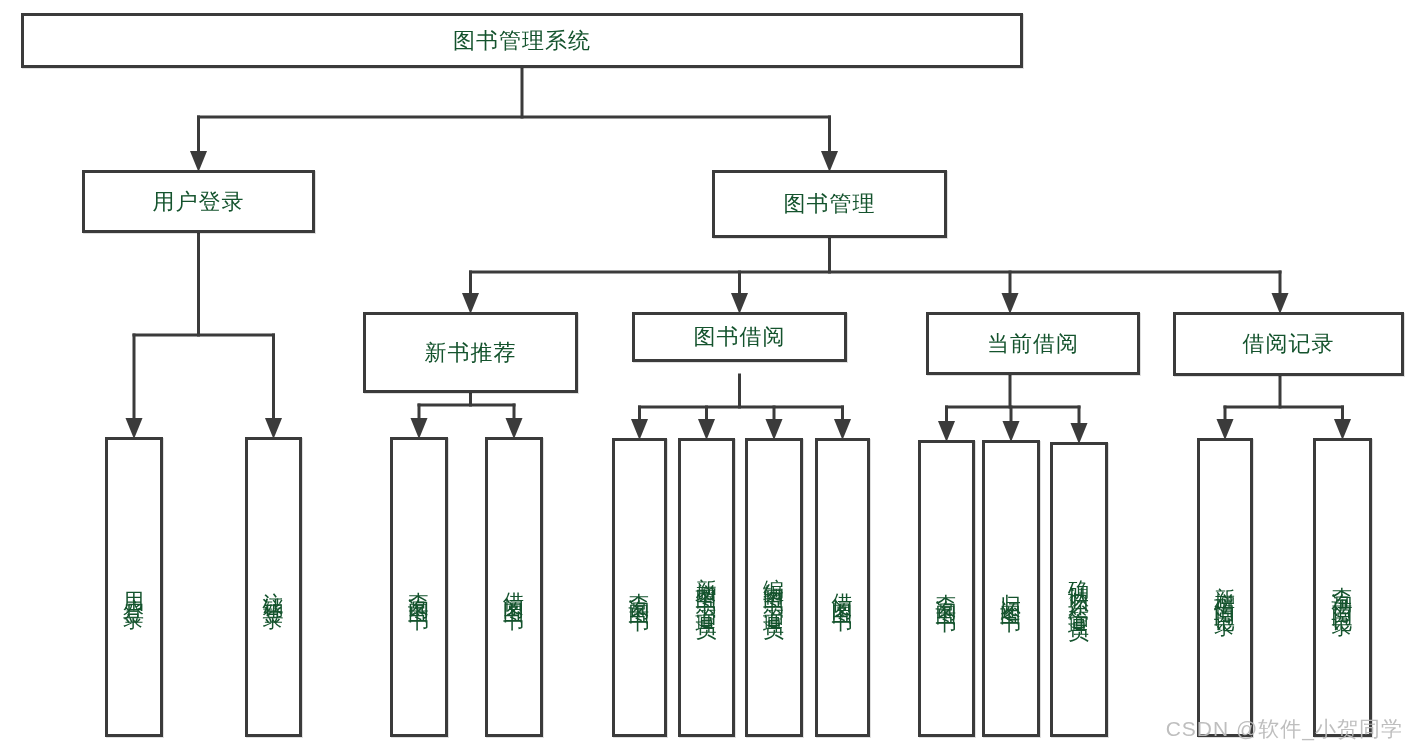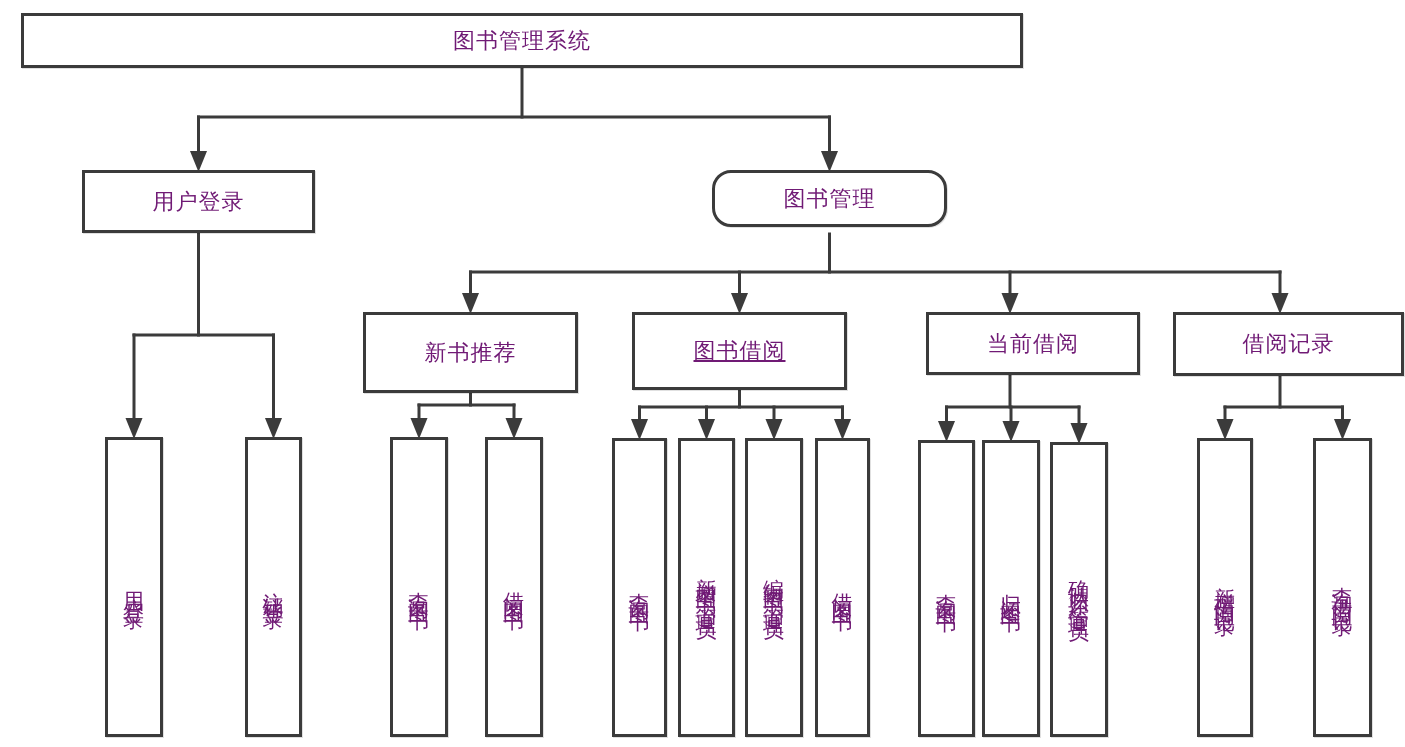--- a/index.html
+++ b/index.html
@@ -17,21 +17,21 @@
     width: 1405px; height: 747px;
   }
   .node {
     position: absolute;
     box-sizing: border-box;
     background: #ffffff;
     border: 3px solid #3b3b3b;
     display: flex;
     align-items: center;
     justify-content: center;
-    color: #701a75;
+    color: #14532d;
     font-size: 22px;
     letter-spacing: 1px;
     white-space: nowrap;
     box-shadow: 1px 1px 0 rgba(0,0,0,0.12);
   }
   .node.vertical {
     writing-mode: vertical-rl;
     text-orientation: mixed;
     font-size: 21px;
     letter-spacing: 6px;
@@ -103,32 +103,33 @@
       <line x1="1280" y1="376" x2="1280" y2="407" stroke="#3b3b3b" stroke-width="3" stroke-linecap="square"></line>
       <line x1="1225" y1="407" x2="1342.5" y2="407" stroke="#3b3b3b" stroke-width="3" stroke-linecap="square"></line>
       <line x1="1225" y1="407" x2="1225" y2="421" stroke="#3b3b3b" stroke-width="3" stroke-linecap="square"></line>
       <polygon points="1225,440 1216.5,419 1233.5,419" fill="#3b3b3b"></polygon>
       <line x1="1342.5" y1="407" x2="1342.5" y2="421" stroke="#3b3b3b" stroke-width="3" stroke-linecap="square"></line>
       <polygon points="1342.5,440 1334,419 1351,419" fill="#3b3b3b"></polygon>
     </svg>
   <div id="node-layer">
       <div class="node" style="left: 21px; top: 13px; width: 1002px; height: 55px;">图书管理系统</div>
       <div class="node" style="left: 82px; top: 170px; width: 233px; height: 63px;">用户登录</div>
-      <div class="node" style="left: 712px; top: 170px; width: 235px; height: 57px; border-radius: 19px;">图书管理</div>
+      <div class="node" style="left: 712px; top: 170px; width: 235px; height: 68px;">图书管理</div>
       <div class="node" style="left: 363px; top: 312px; width: 215px; height: 81px;">新书推荐</div>
-      <div class="node" style="left: 632px; top: 312px; width: 215px; height: 78px; text-decoration: underline;">图书借阅</div>
+      <div class="node" style="left: 632px; top: 312px; width: 215px; height: 50px;">图书借阅</div>
       <div class="node" style="left: 926px; top: 312px; width: 214px; height: 63px;">当前借阅</div>
       <div class="node" style="left: 1173px; top: 312px; width: 231px; height: 64px;">借阅记录</div>
       <div class="node vertical" style="left: 105px; top: 437px; width: 58px; height: 300px;">用户登录</div>
       <div class="node vertical" style="left: 245px; top: 437px; width: 57px; height: 300px;">注销登录</div>
       <div class="node vertical" style="left: 390px; top: 437px; width: 58px; height: 300px;">查询图书</div>
       <div class="node vertical" style="left: 485px; top: 437px; width: 58px; height: 300px;">借阅图书</div>
       <div class="node vertical" style="left: 612px; top: 438px; width: 55px; height: 299px;">查询图书</div>
       <div class="node vertical" style="left: 678px; top: 438px; width: 57px; height: 299px;">新增图书（管理员）</div>
       <div class="node vertical" style="left: 745px; top: 438px; width: 58px; height: 299px;">编辑图书（管理员）</div>
       <div class="node vertical" style="left: 815px; top: 438px; width: 55px; height: 299px;">借阅图书</div>
       <div class="node vertical" style="left: 918px; top: 440px; width: 57px; height: 297px;">查询图书</div>
       <div class="node vertical" style="left: 982px; top: 440px; width: 58px; height: 297px;">归还图书</div>
       <div class="node vertical" style="left: 1050px; top: 442px; width: 58px; height: 295px;">确认归还（管理员）</div>
       <div class="node vertical" style="left: 1197px; top: 438px; width: 56px; height: 299px;">新增借阅记录</div>
       <div class="node vertical" style="left: 1313px; top: 438px; width: 59px; height: 299px;">查询借阅记录</div>
     </div>
+  <div class="watermark">CSDN @软件_小贺同学</div>
 </div>
 
 </body></html>

